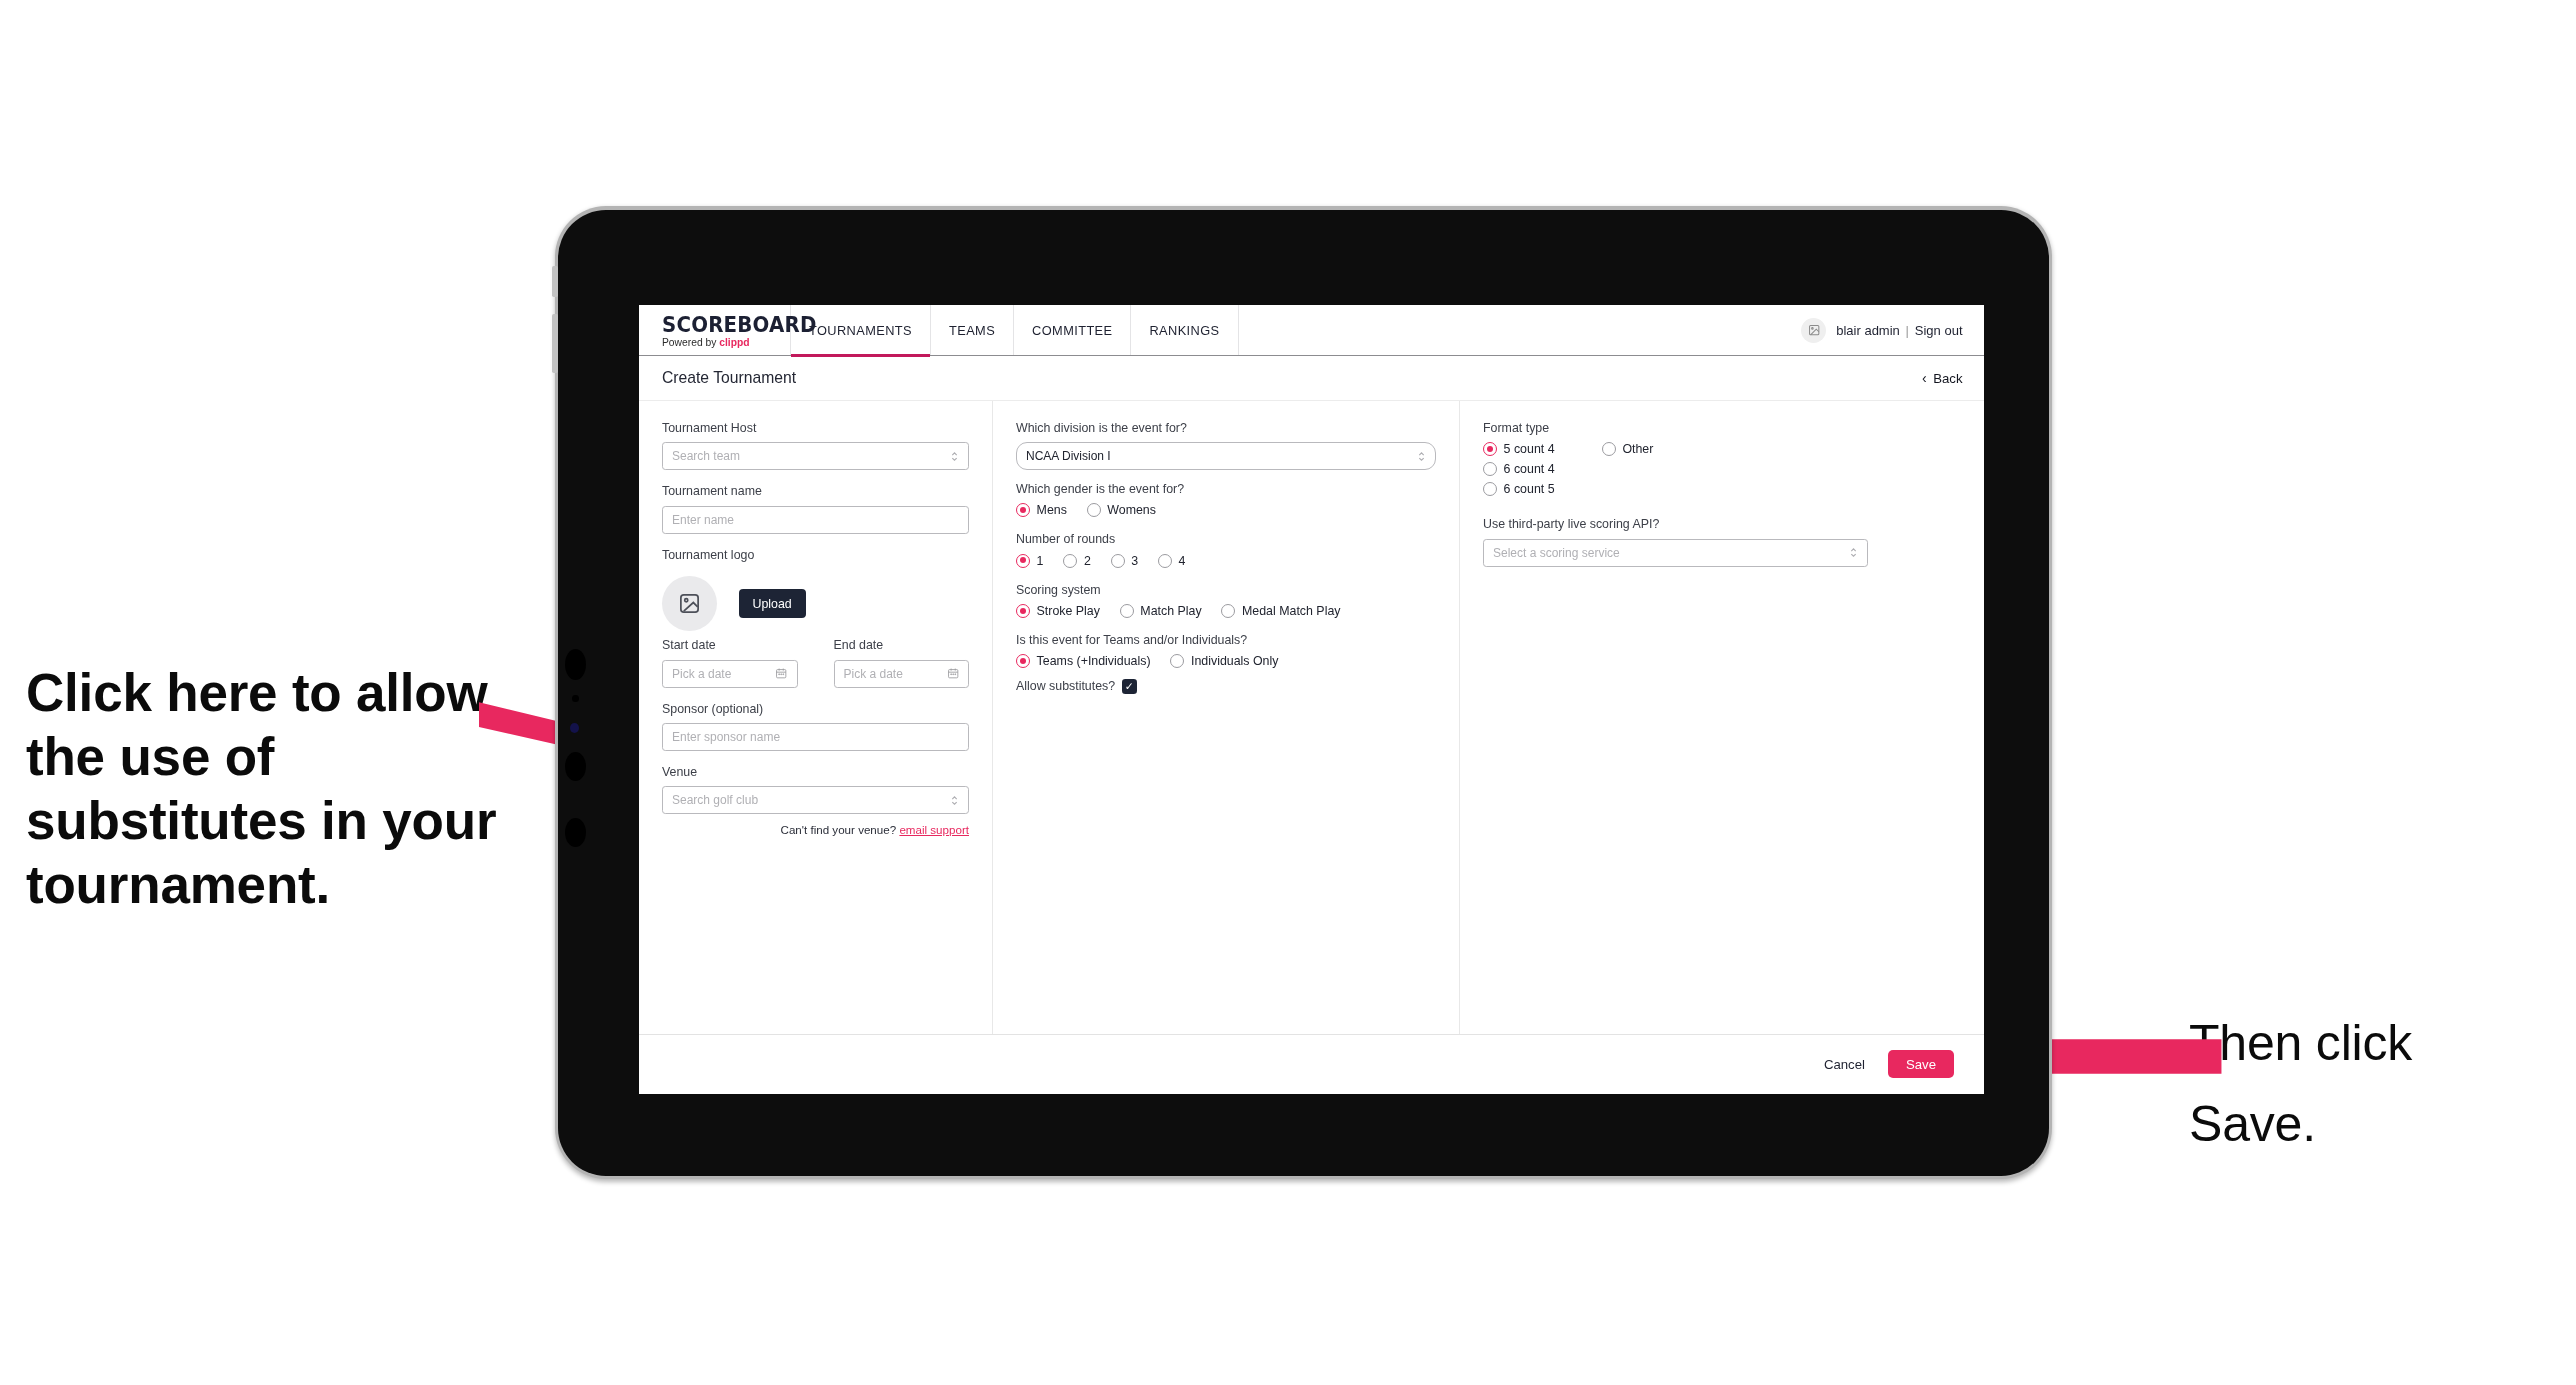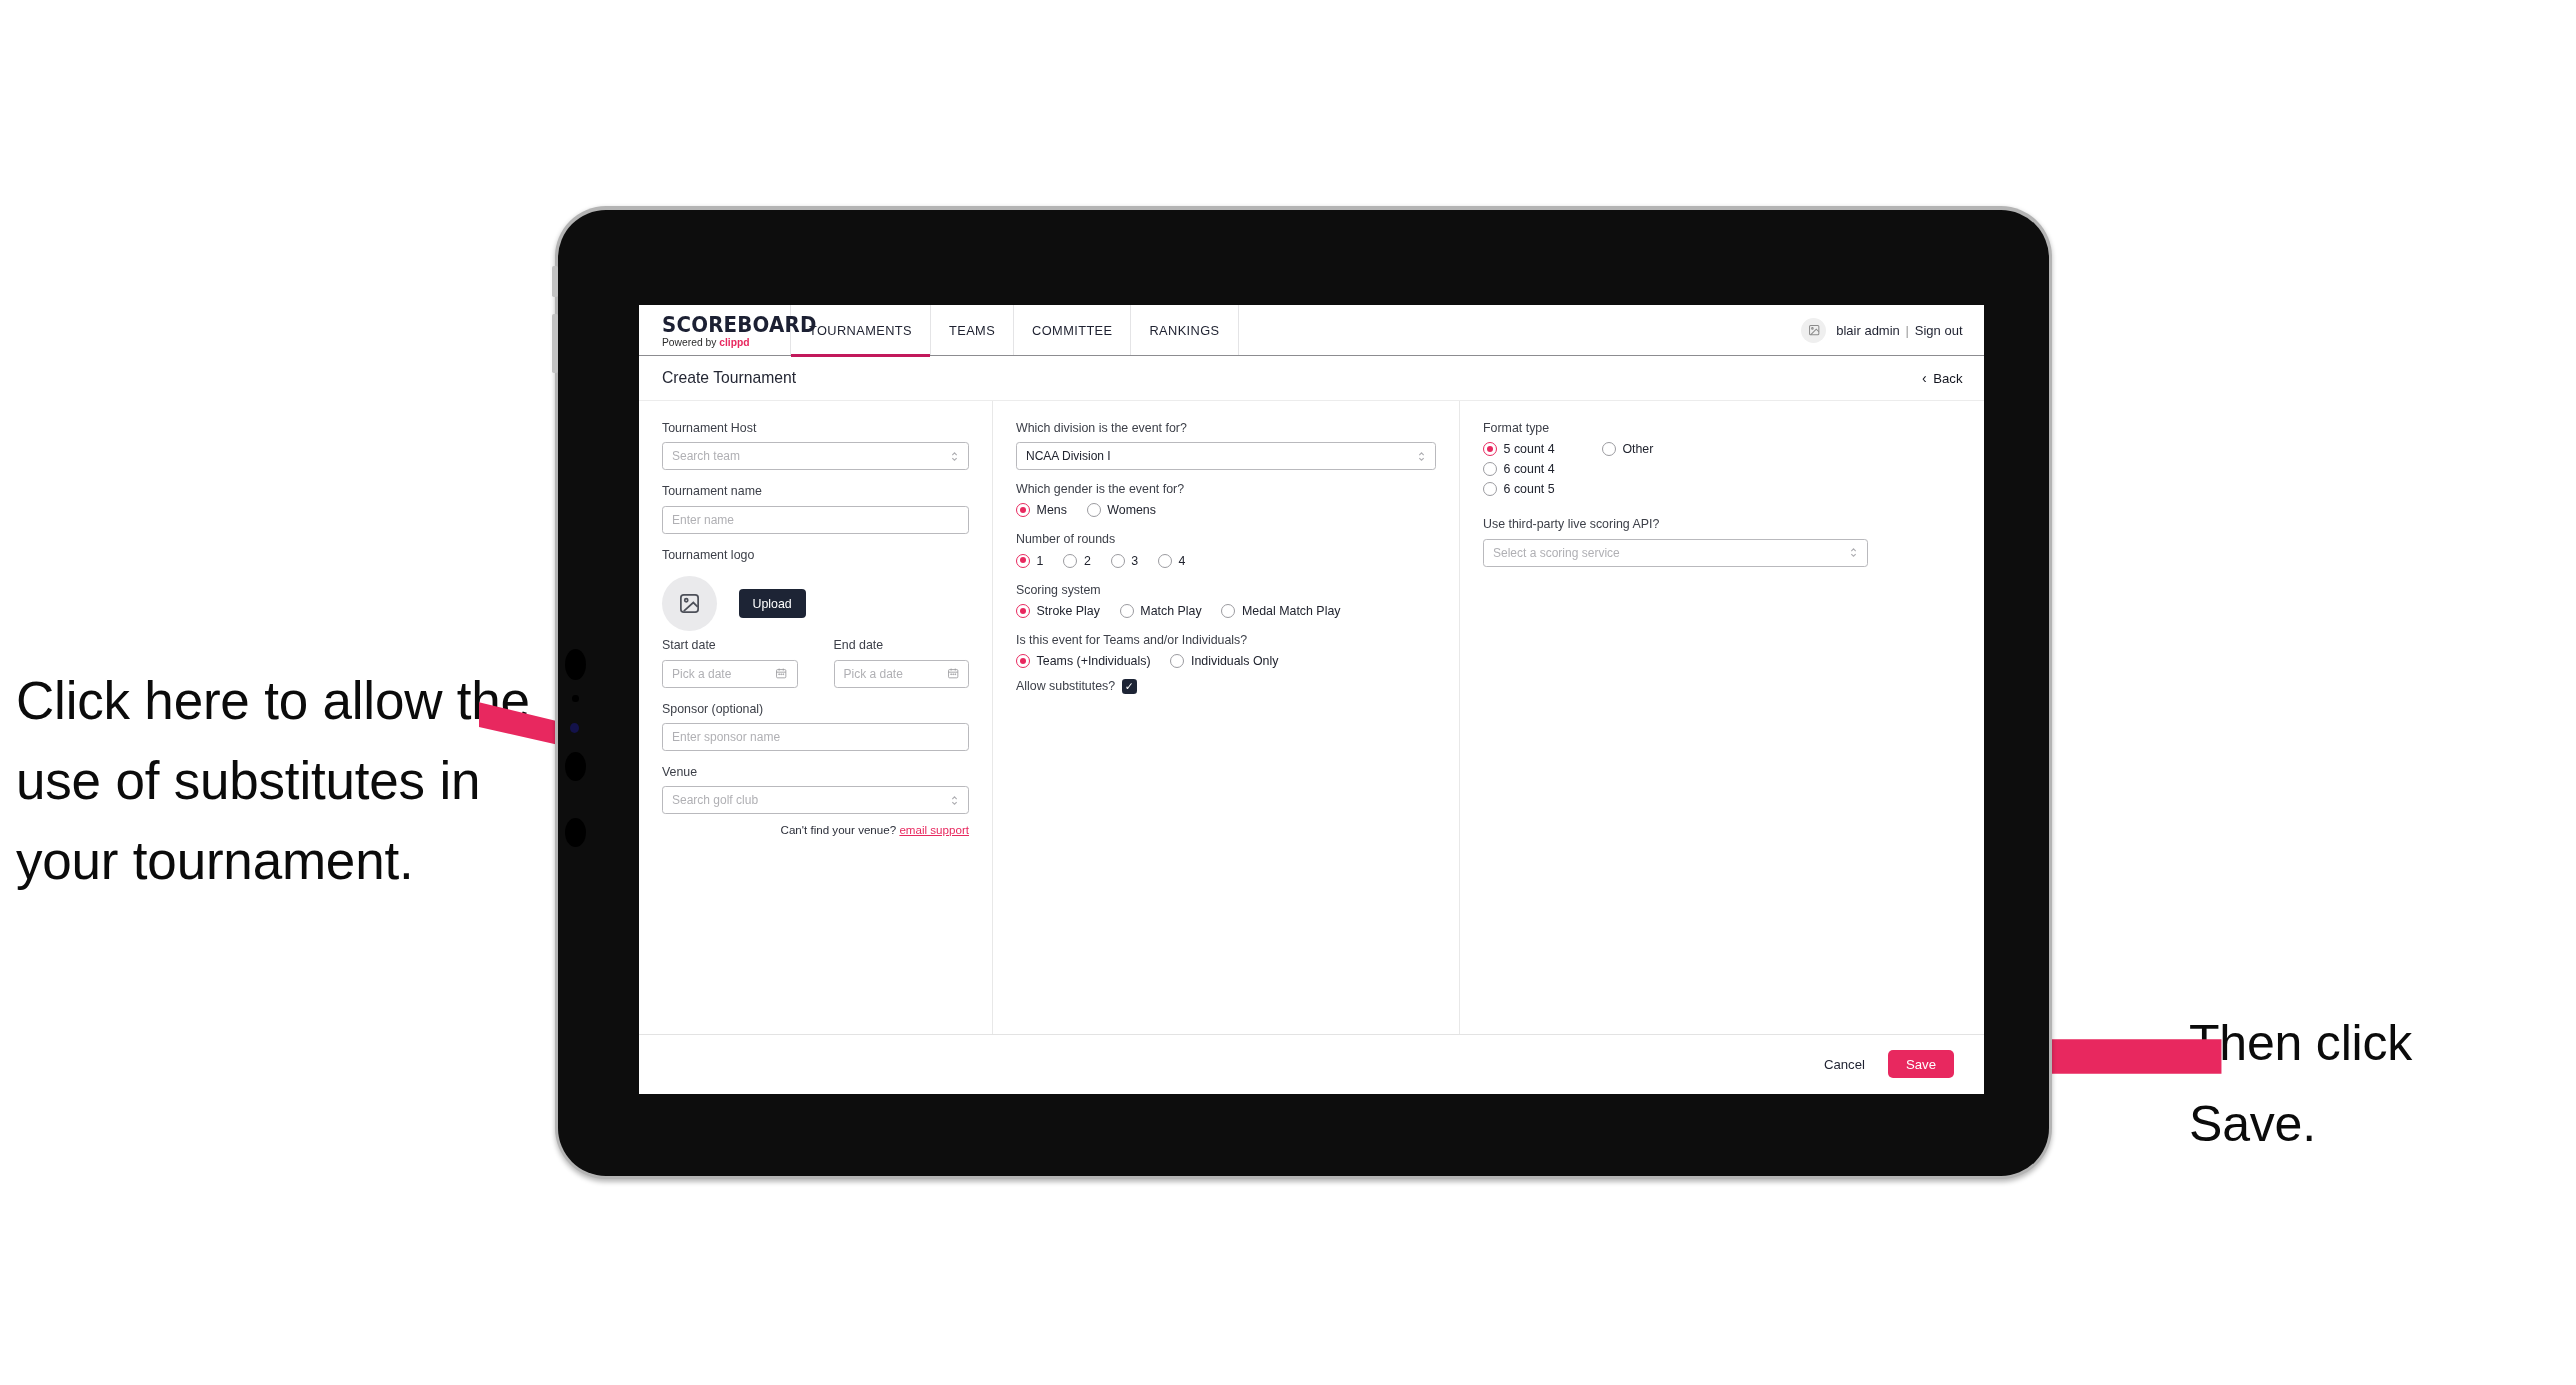--- a/index.html
+++ b/index.html
@@ -11,24 +11,25 @@
   }
 
   
   .annot {
     position: absolute;
     color: #0b0b0b;
     font-weight: 400;
     letter-spacing: -0.2px;
   }
   #annot-left {
-    left: 16px; top: 661px;
+    left: 26px; top: 661px;
     width: 529px;
     font-size: 53px;
-    line-height: 80px;
+    line-height: 64px;
+    font-weight: bold;
   }
   #annot-right {
     left: 2189px; top: 1003px;
     width: 355px;
     font-size: 50px;
     line-height: 81px;
   }
   #annot-right .bold { font-weight: 400; }
 
   .arrow-svg { position: absolute; pointer-events: none; }
@@ -185,21 +186,21 @@
     height: 28px;
     border: 0.8px solid #b9b9bd;
     border-radius: 3.3px;
     display: flex; align-items: center;
     padding: 0 9px;
     font-size: 12px;
     color: #b0b0b4;
     background: #fff;
     cursor: text;
   }
-  .input.value { color: #21242f; }
+  .input.value { color: #21242f; border-radius: 11px; }
   .input .caret-updown {
     margin-left: auto;
     color: #aeaeb2;
     font-size: 10.7px;
     line-height: 1;
     display: flex; flex-direction: column;
     gap: 0.8px;
   }
   .input .cal-icon { margin-left: auto; color: #9b9b9f; display:flex; }
 

